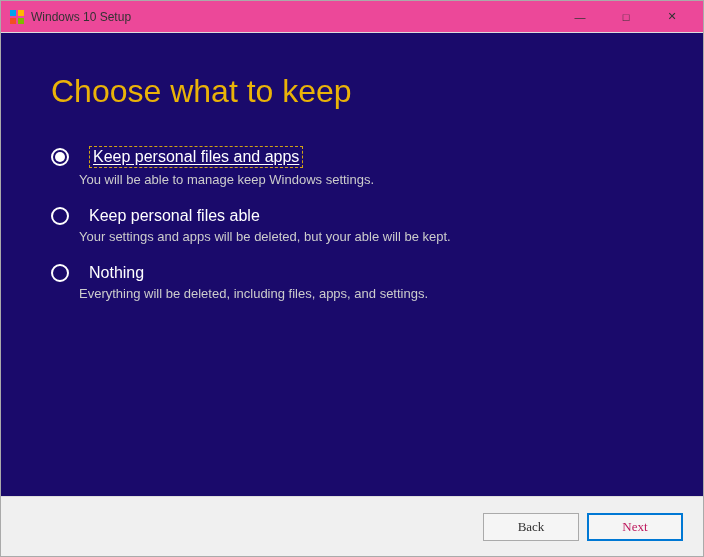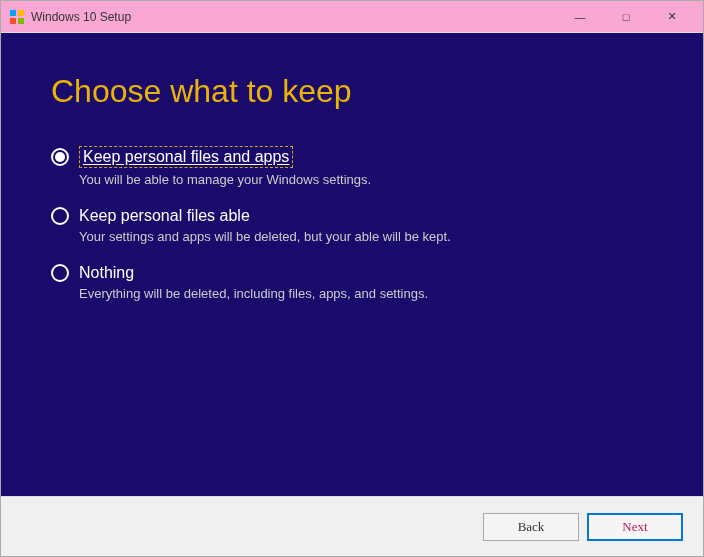--- a/index.html
+++ b/index.html
@@ -20,21 +20,21 @@
       width: 704px;
       height: 557px;
       display: flex;
       flex-direction: column;
       border: 1px solid #aaa;
       background: #fff;
     }
 
     .titlebar {
       height: 32px;
-      background: #f9a8d4;
+      background: #ec4899;
       display: flex;
       align-items: center;
       padding: 0 8px;
       border-bottom: 1px solid #ddd;
       flex-shrink: 0;
     }
 
     .titlebar-icon {
       width: 16px;
       height: 16px;
@@ -97,21 +97,21 @@
 
     .option-group {
       display: flex;
       flex-direction: column;
       gap: 4px;
     }
 
     .option-label-row {
       display: flex;
       align-items: center;
-      gap: 10px;
+      gap: 20px;
     }
 
     .radio-btn {
       width: 18px;
       height: 18px;
       border-radius: 50%;
       border: 2px solid #ffffff;
       background: transparent;
       flex-shrink: 0;
       display: flex;
@@ -209,21 +209,21 @@
   <div class="content">
     <h1 class="page-title">Choose what to keep</h1>
 
     <div class="options">
 
       <div class="option-group">
         <div class="option-label-row">
           <div class="radio-btn selected"></div>
           <span class="option-text underlined">Keep personal files and apps</span>
         </div>
-        <div class="option-desc">You will be able to manage your Windows settings.</div>
+        <div class="option-desc">You will be able to manage keep Windows settings.</div>
       </div>
 
       <div class="option-group">
         <div class="option-label-row">
           <div class="radio-btn"></div>
           <span class="option-text">Keep personal files able</span>
         </div>
         <div class="option-desc">Your settings and apps will be deleted, but your able will be kept.</div>
       </div>
 

